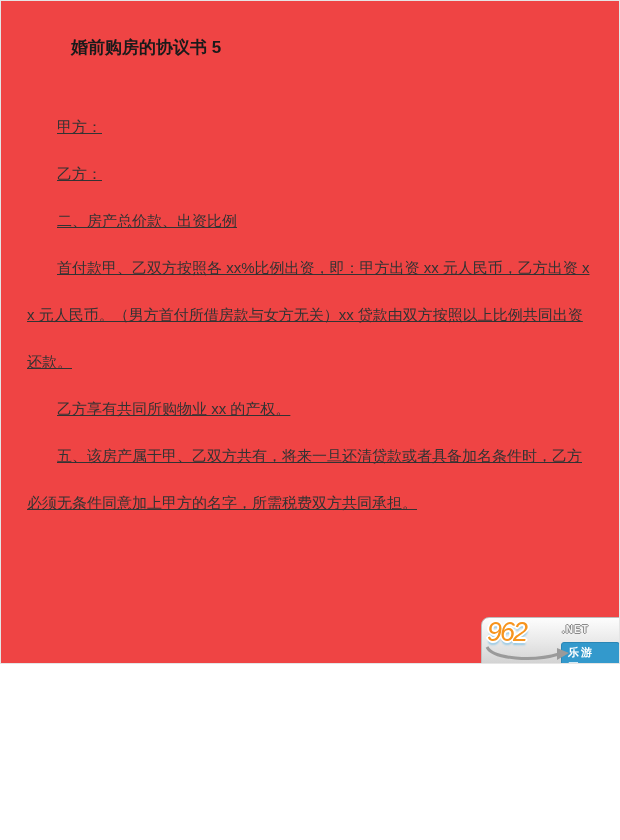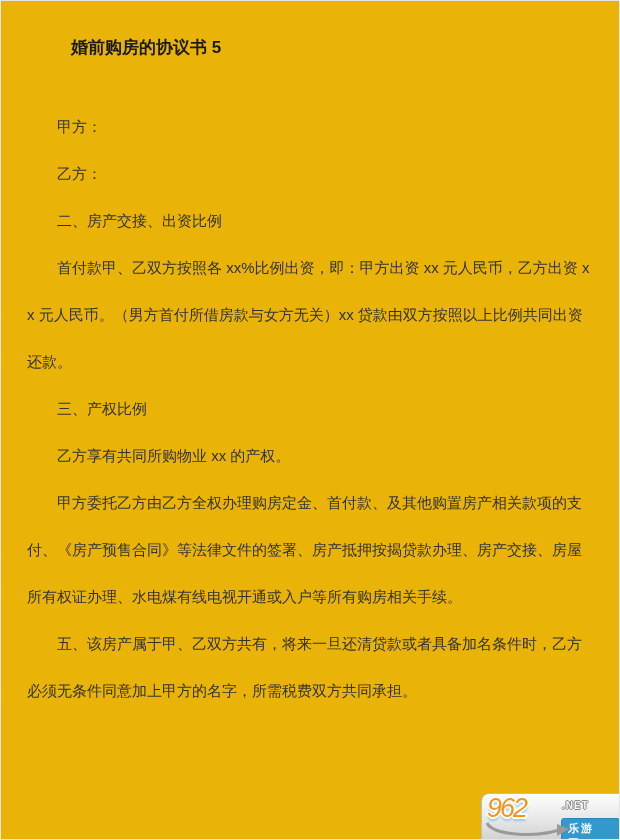--- a/index.html
+++ b/index.html
@@ -1,21 +1,21 @@
 <!DOCTYPE html>
 <html><head>
 <meta charset="utf-8">
 <style>
   html, body { margin: 0; padding: 0; background: #fff; }
   .page {
     position: relative;
     width: 620px;
-    height: 840px;
+    height: 664px;
     box-sizing: border-box;
-    background: #eab308;
+    background: #ef4444;
     border: 1px solid #e5e5e5;
     overflow: hidden;
     font-family: "Liberation Sans", "DejaVu Sans", sans-serif;
   }
   .doc {
     padding: 36px 26px 0 26px;
   }
   .doc-title {
     margin: 0 0 0 44px;
     font-size: 17px;
@@ -26,20 +26,21 @@
   .doc-content {
     margin-top: 44px;
     font-size: 15px;
     line-height: 47px;
     color: #333333;
   }
   .doc-content p {
     margin: 0;
     text-indent: 2em;
     word-break: break-all;
+    text-decoration: underline;
   }
   
   .watermark {
     position: absolute;
     right: -2px;
     bottom: -8px;
     width: 140px;
     height: 54px;
     background: linear-gradient(180deg, #fdfdfd 0%, #e9e9e9 45%, #cccccc 100%);
     border: 1px solid #bdbdbd;
@@ -92,25 +93,23 @@
 </style>
 </head>
 <body>
 
 <div class="page">
   <div class="doc">
     <h1 class="doc-title">婚前购房的协议书 5</h1>
     <div class="doc-content">
       <p>甲方：</p>
       <p>乙方：</p>
-      <p>二、房产交接、出资比例</p>
+      <p>二、房产总价款、出资比例</p>
       <p>首付款甲、乙双方按照各 xx%比例出资，即：甲方出资 xx 元人民币，乙方出资 xx 元人民币。（男方首付所借房款与女方无关）xx 贷款由双方按照以上比例共同出资还款。</p>
-      <p>三、产权比例</p>
       <p>乙方享有共同所购物业 xx 的产权。</p>
-      <p>甲方委托乙方由乙方全权办理购房定金、首付款、及其他购置房产相关款项的支付、《房产预售合同》等法律文件的签署、房产抵押按揭贷款办理、房产交接、房屋所有权证办理、水电煤有线电视开通或入户等所有购房相关手续。</p>
       <p>五、该房产属于甲、乙双方共有，将来一旦还清贷款或者具备加名条件时，乙方必须无条件同意加上甲方的名字，所需税费双方共同承担。</p>
     </div>
   </div>
 
   <div class="watermark">
     <span class="wm-962">962</span>
     <span class="wm-net">.NET</span>
     <span class="wm-site">乐游网</span>
     <svg class="wm-swoosh" width="86" height="20" viewBox="0 0 86 20">
       <path d="M2 3 C 8 15, 48 18, 74 10" stroke="#9a9a9a" stroke-width="3" fill="none"></path>

